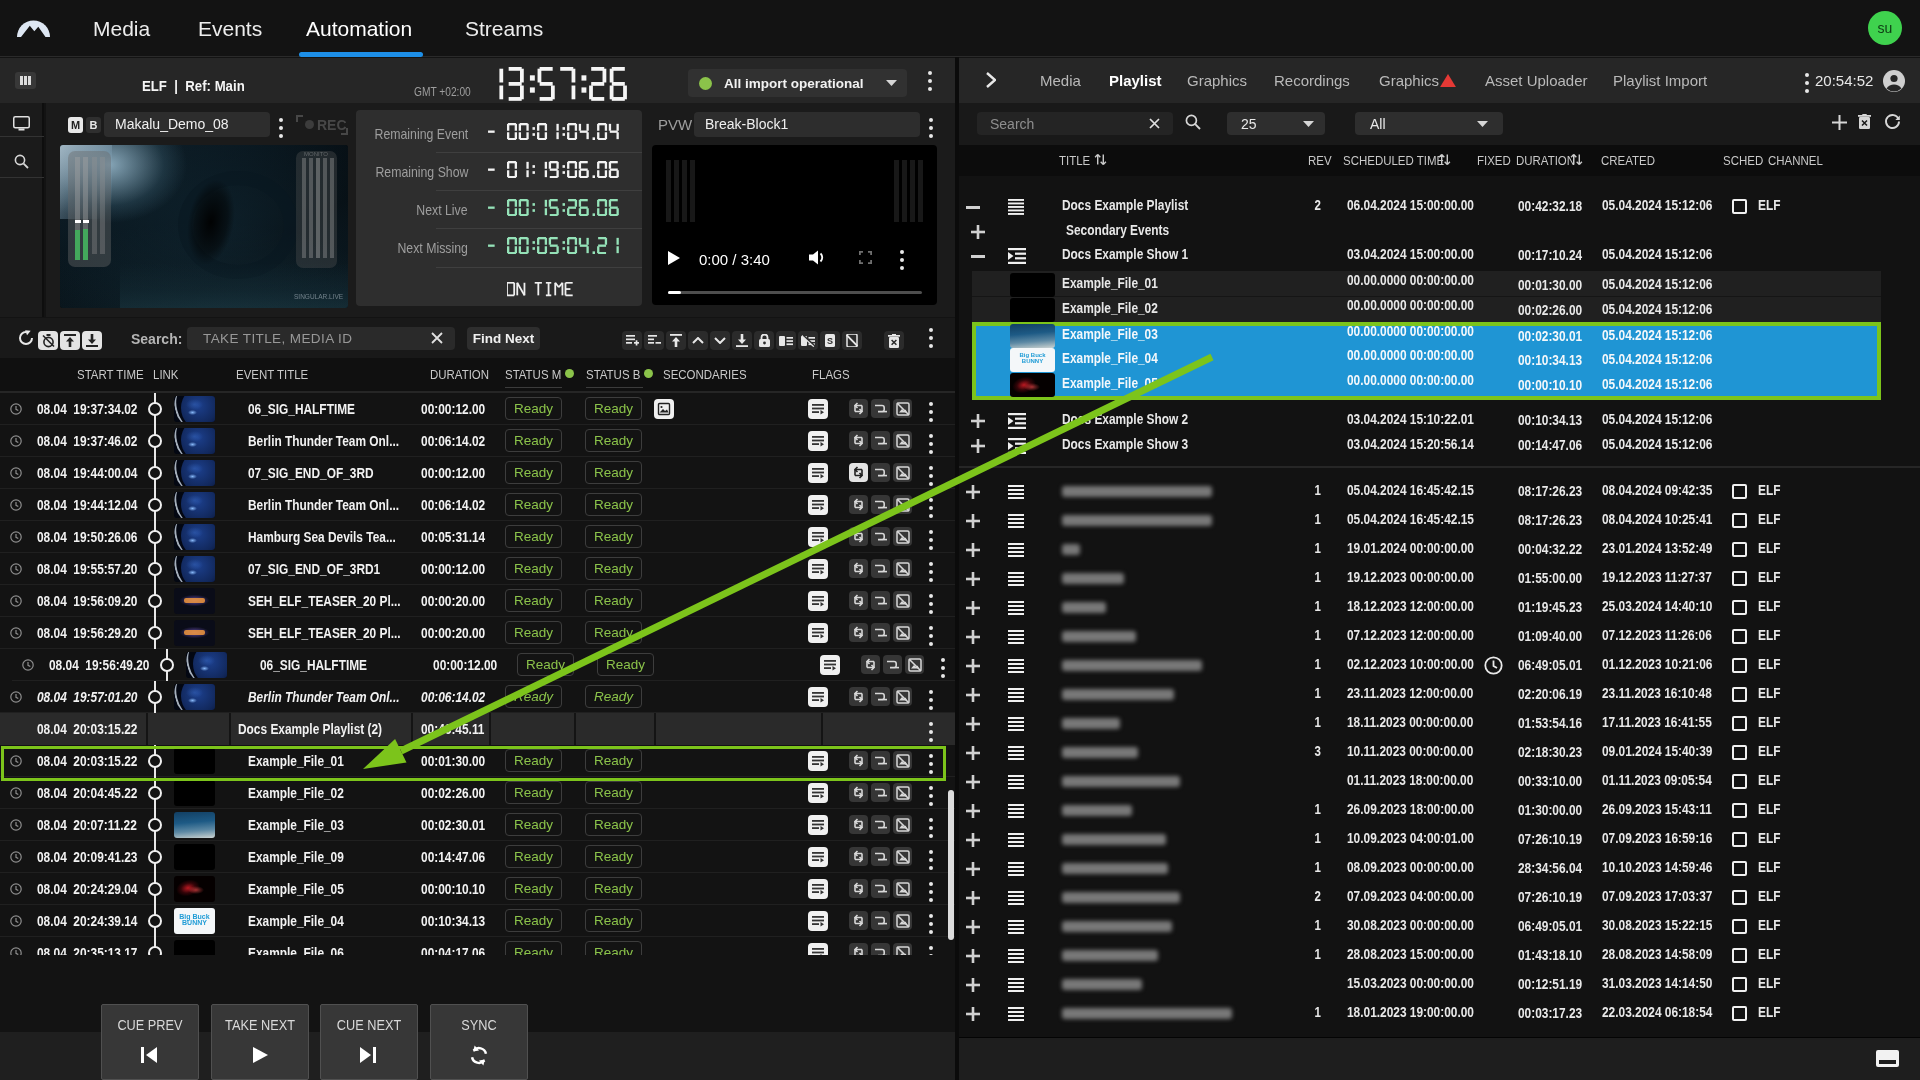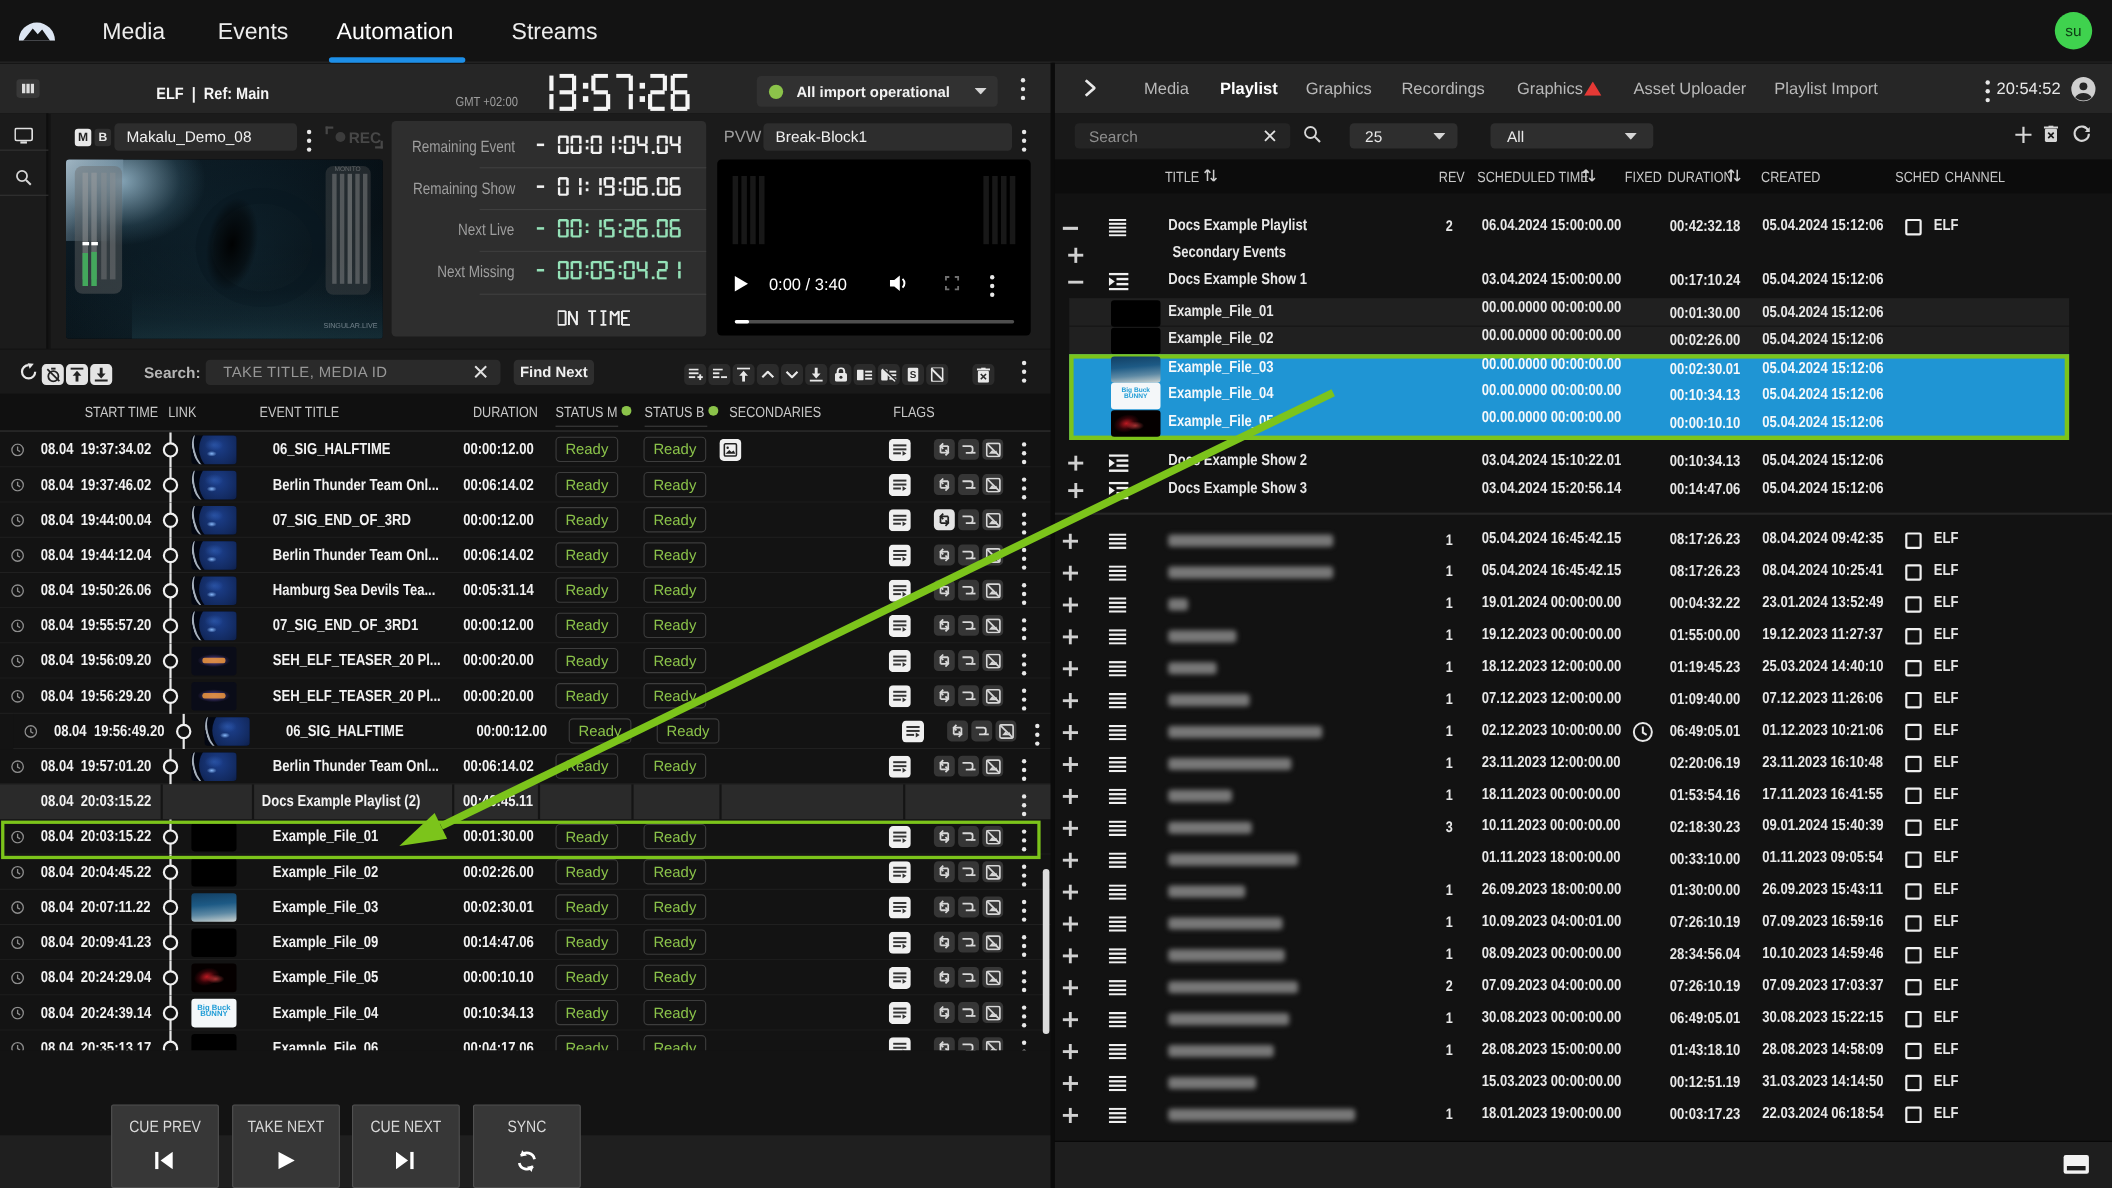--- a/index.html
+++ b/index.html
@@ -1091,21 +1091,21 @@
             <path d="M3,10.5 L6,7 L8,9 L9.7,7.5 L11,10.5 Z" fill="#d8d8d8"></path>
             <line x1="1" y1="1" x2="13" y2="13" stroke="#d8d8d8" stroke-width="1.6"></line>
           </svg>
         </div>
         <div class="abs kebab" style="left:929px;top:9px;">
           <i></i>
           <i></i>
           <i></i>
         </div>
       </div>
-      <div class="abs" style="left:0;top:288px;width:956px;height:32px;border-bottom:1px solid #202020;background:#131313;">
+      <div class="abs" style="left:0;top:288px;width:956px;height:32px;border-bottom:1px solid #202020;background:#131313;font-style:italic;">
         <div class="abs" style="left:10px;top:10px;">
           <svg width="12" height="12" viewBox="0 0 12 12">
             <circle cx="6" cy="6" r="5.2" fill="none" stroke="#8e8e8e" stroke-width="1.2"></circle>
             <path d="M6,3 L6,6.3 L8.3,7.6" fill="none" stroke="#8e8e8e" stroke-width="1.2"></path>
           </svg>
         </div>
         <div class="abs cnd" style="left:37px;top:8px;">08.04&nbsp; 19:57:01.20</div>
         <div class="abs" style="left:154px;top:0;width:2px;height:32px;background:#e8e8e8;"></div>
         <div class="abs" style="left:148px;top:9px;width:14px;height:14px;border-radius:50%;border:2px solid #f0f0f0;background:#131313;"></div>
         <div class="abs" style="left:174px;top:3px;width:41px;height:26px;">

